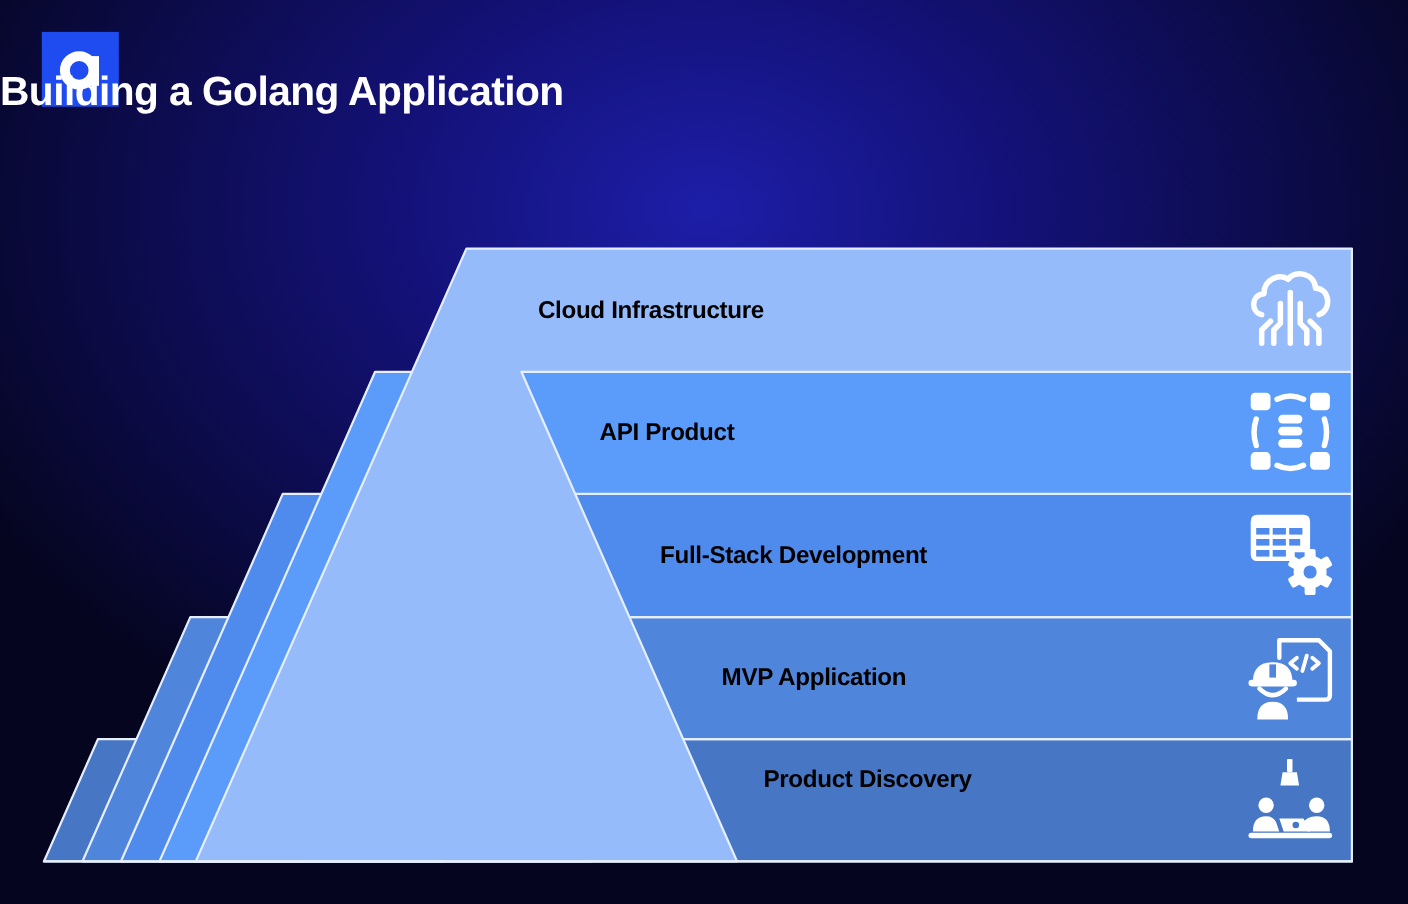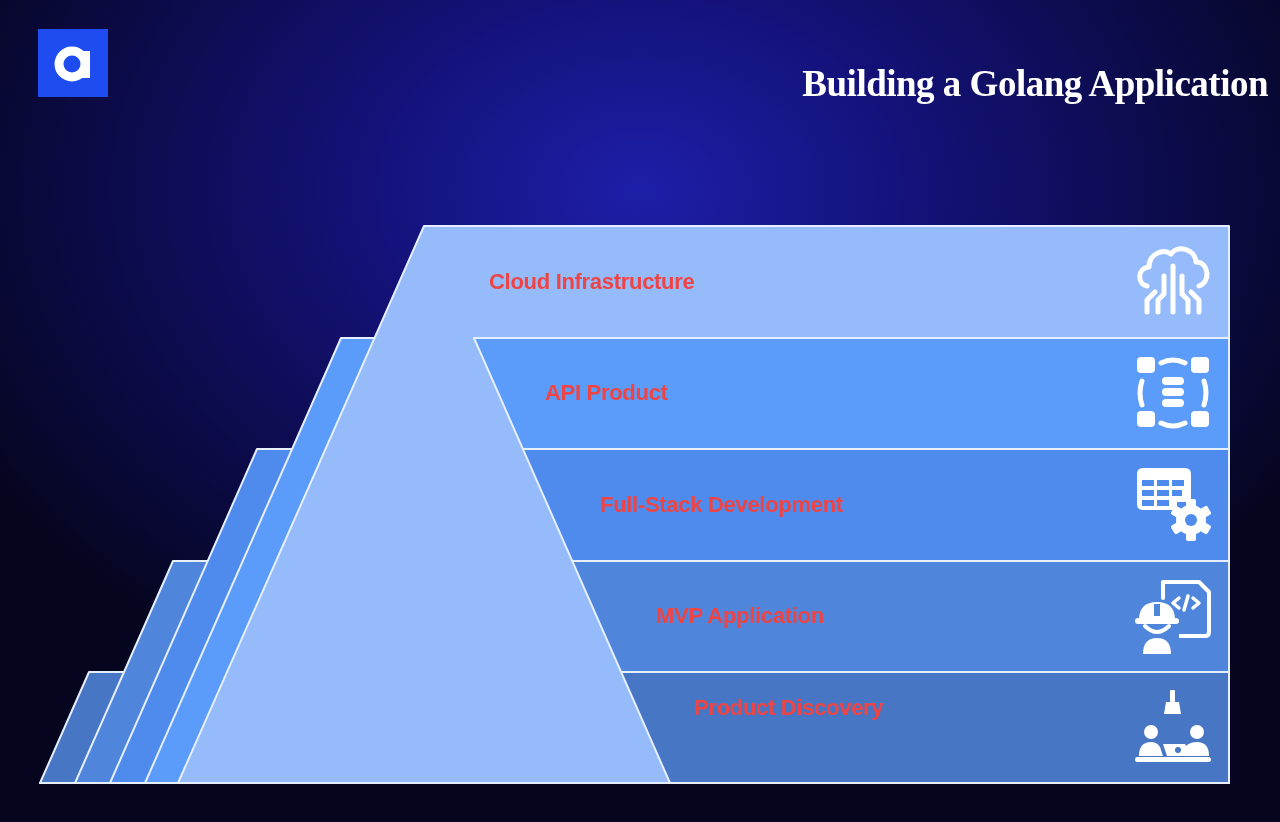--- a/index.html
+++ b/index.html
@@ -7,26 +7,26 @@
     width: 1280px; height: 822px; overflow: hidden;
     background: radial-gradient(ellipse 760px 560px at 640px 190px, #1d1ea8 0%, #14127a 35%, #0c0b4a 70%, #05051f 100%);
     font-family: "Liberation Sans", sans-serif;
     position: relative;
   }
   .logo {
     position: absolute; left: 38px; top: 29px; width: 70px; height: 68px;
     background: #1f4cf0; display: flex; align-items: center; justify-content: center;
   }
   .title {
-    position: absolute; left: 0; width: 1268px; top: 62px; text-align: right;
-    color: #ffffff; font-weight: bold; font-size: 37px; letter-spacing: -0.5px; font-family: Liberation Serif, serif;
+    position: absolute; left: 0; width: 1268px; top: 62px; text-align: left;
+    color: #ffffff; font-weight: bold; font-size: 37px; letter-spacing: -0.5px;
   }
   svg.diagram { position: absolute; left: 0; top: 0; }
   .label {
-    position: absolute; color: #ef4444; font-weight: bold; font-size: 22px;
+    position: absolute; color: #000000; font-weight: bold; font-size: 22px;
     letter-spacing: -0.3px; white-space: nowrap; transform: translateY(-50%);
   }
   .icon { position: absolute; width: 80px; height: 80px; }
 </style>
 </head>
 <body>
 
 <div class="logo">
   <svg width="44" height="44" viewBox="0 0 44 44">
     <circle cx="21" cy="23" r="13" fill="none" stroke="#ffffff" stroke-width="9"></circle>

